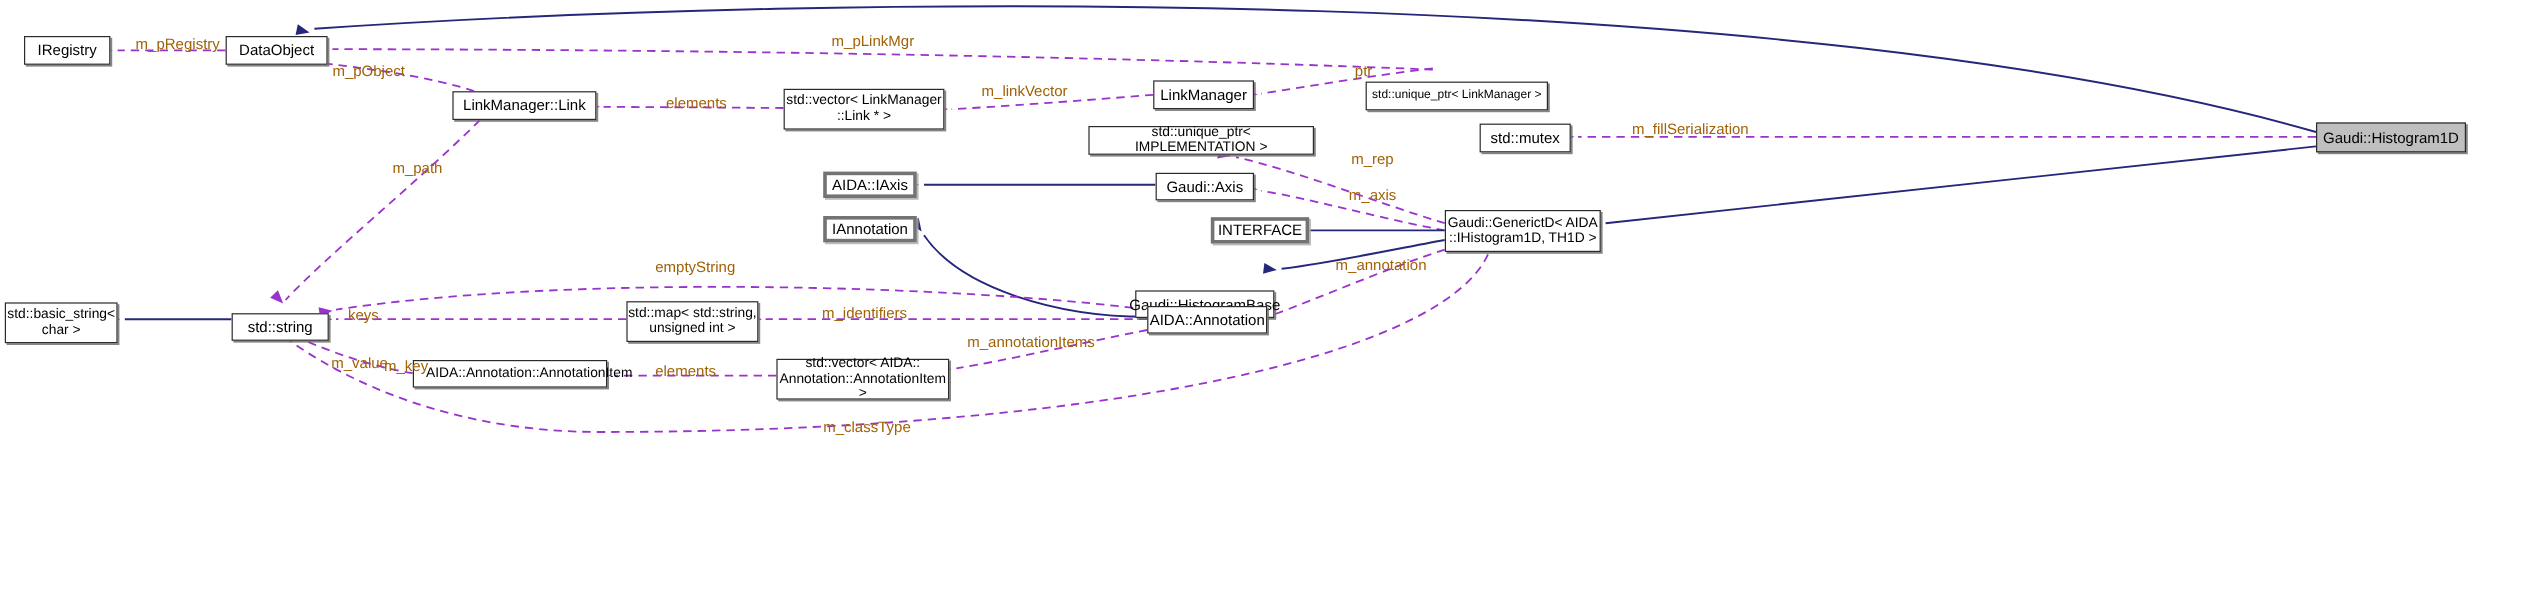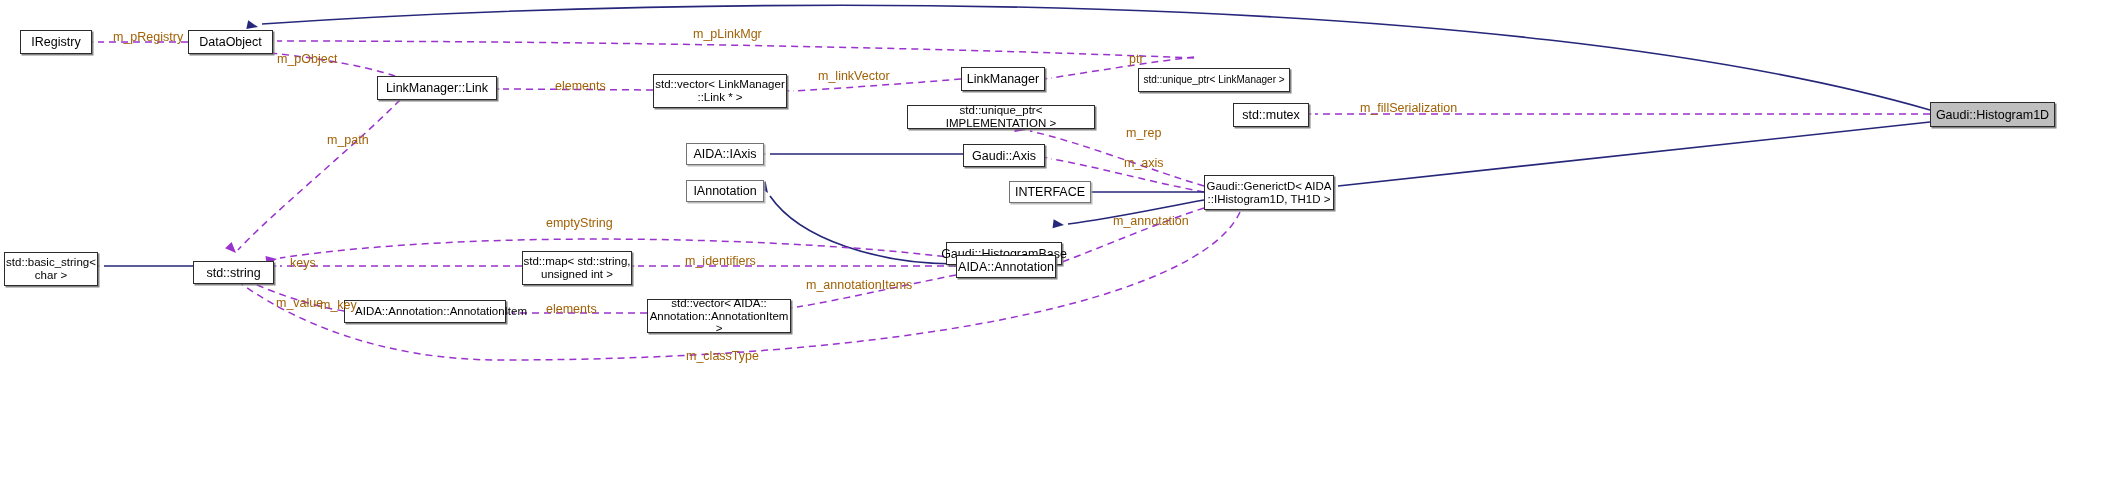--- a/index.html
+++ b/index.html
@@ -6,21 +6,21 @@
   html,body{margin:0;padding:0;background:#ffffff;}
   body{font-family:"Liberation Sans",sans-serif;}
   #diagram{position:relative;width:2123px;height:496px;background:#fff;overflow:hidden;}
   #edges{position:absolute;left:0;top:0;width:2123px;height:496px;}
   .node{position:absolute;box-sizing:border-box;background:#ffffff;
         border:1px solid #000;display:flex;align-items:center;justify-content:center;
         text-align:center;line-height:1.12;color:#000;font-size:12.5px;
         font-family:"Liberation Sans",sans-serif;white-space:pre-line;
         box-shadow:1.5px 1.5px 0 0 rgba(110,110,110,0.85);}
   .node.thick{border:1.6px solid #2b2b2b;}
-  .node.faint{border:1px solid #737373;box-shadow:1.5px 1.5px 0 0 rgba(170,170,170,0.8);}
+  .node.faint{border:3px solid #737373;box-shadow:1.5px 1.5px 0 0 rgba(170,170,170,0.8);}
   .node.focus{background:#bfbfbf;border:1.6px solid #2b2b2b;}
   .elabel{position:absolute;font-size:12.5px;color:#a16207;white-space:nowrap;
           font-family:"Liberation Sans",sans-serif;background:transparent;}
 </style>
 </head>
 <body>
 
 <div id="diagram">
   <svg id="edges" xmlns="http://www.w3.org/2000/svg" viewBox="0 0 2123 496">
       <path d="M 1930 110 C 1500 -14 700 -6 262 24" fill="none" stroke="#26267a" stroke-width="1.6"></path>

